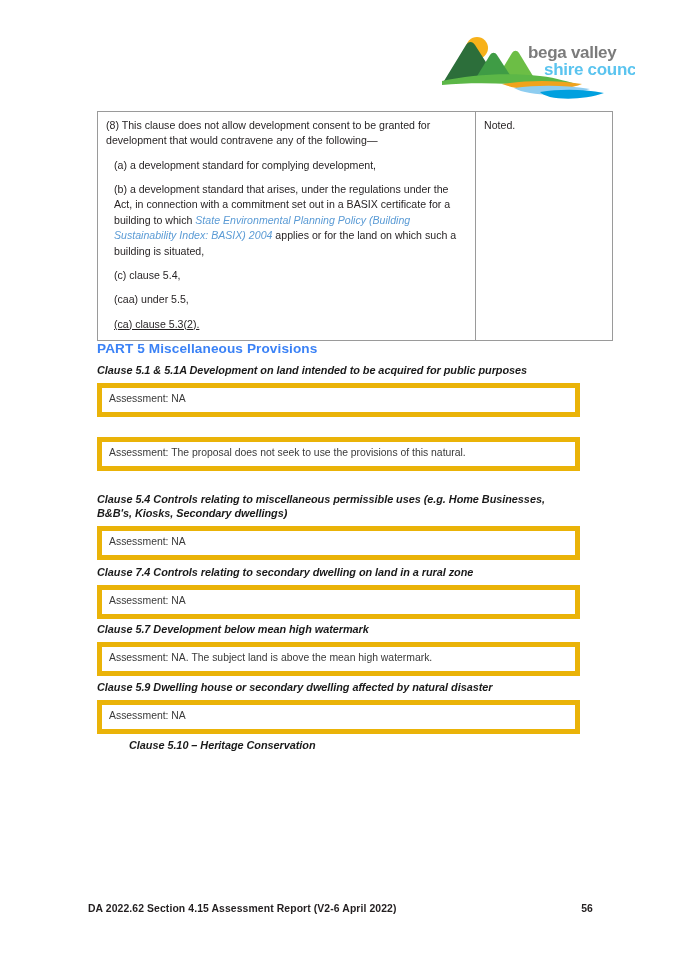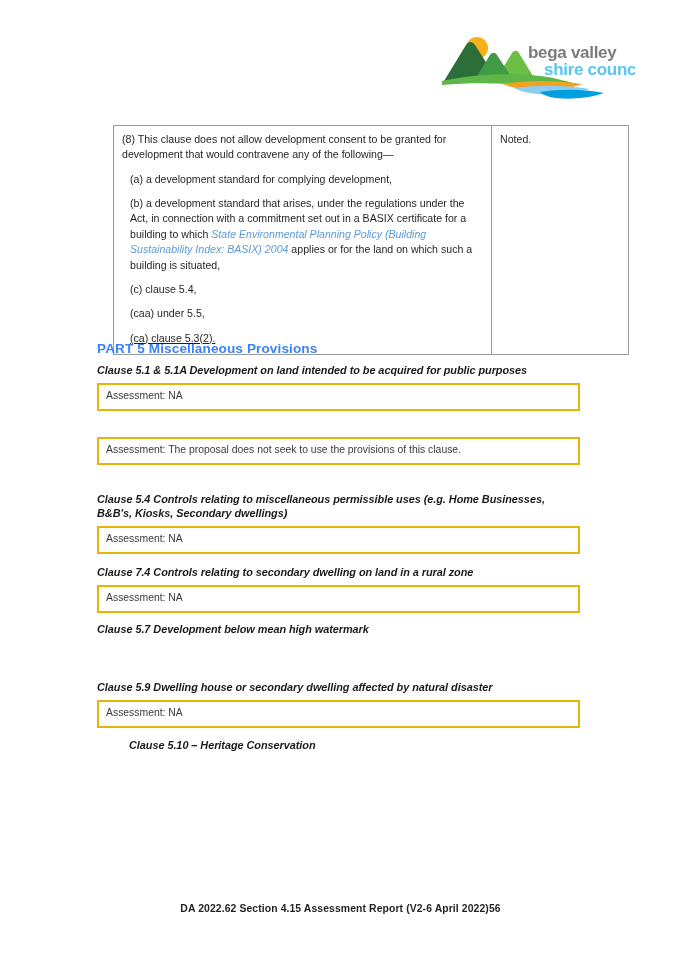--- a/index.html
+++ b/index.html
@@ -22,26 +22,25 @@
     left: 440px;
     top: 33px;
     width: 195px;
     height: 70px;
   }
   .logo-svg { display: block; }
 
   
   .clause-table {
     position: absolute;
-    left: 113px;
+    left: 97px;
     top: 111px;
     width: 483px;
     border-collapse: collapse;
     table-layout: fixed;
-    margin-top: 14px;
   }
   .clause-table td {
     border: 1px solid #9a9a9a;
     vertical-align: top;
     padding: 6px 8px 8px 8px;
     font-size: 10.6px;
     line-height: 1.45;
     color: #231f20;
   }
   .clause-table td.left-cell { width: 361px; }
@@ -72,21 +71,21 @@
   .clause-title {
     font-size: 10.9px;
     font-weight: bold;
     font-style: italic;
     line-height: 1.30;
     color: #1a1a1a;
     margin: 0 0 6px 0;
     letter-spacing: -0.05px;
   }
   .assess-box {
-    border: 2px solid #eab308;
+    border: 5px solid #eab308;
     background: #ffffff;
     padding: 4px 7px 5px 7px;
     font-size: 10.4px;
     line-height: 1.42;
     color: #3a3a3a;
     box-sizing: border-box;
   }
 
   
   .s51  { top: 363px; }
@@ -97,21 +96,21 @@
   .s59  { top: 680px; }
   .s510 { top: 738px; padding-left: 32px; }
 
   
   .footer {
     position: absolute;
     left: 88px;
     right: 82px;
     top: 903px;
     display: flex;
-    justify-content: center;
+    justify-content: space-between;
     align-items: baseline;
     font-size: 10.4px;
     font-weight: bold;
     color: #231f20;
     letter-spacing: 0.1px;
   }
 </style>
 </head>
 <body>
 
@@ -156,35 +155,36 @@
   </table>
 
 <div class="part-heading">PART 5 Miscellaneous Provisions</div>
 
 <div class="section s51">
   <div class="clause-title">Clause 5.1 &amp; 5.1A Development on land intended to be acquired for public purposes</div>
   <div class="assess-box">Assessment: NA</div>
 </div>
 
 <div class="section s53">
-  <div class="assess-box">Assessment: The proposal does not seek to use the provisions of this clause.</div>
+  <div class="assess-box">Assessment: The proposal does not seek to use the provisions of this natural.</div>
 </div>
 
 <div class="section s54">
   <div class="clause-title">Clause 5.4 Controls relating to miscellaneous permissible uses (e.g. Home Businesses, B&amp;B's, Kiosks, Secondary dwellings)</div>
   <div class="assess-box">Assessment: NA</div>
 </div>
 
 <div class="section s55">
   <div class="clause-title">Clause 7.4 Controls relating to secondary dwelling on land in a rural zone</div>
   <div class="assess-box">Assessment: NA</div>
 </div>
 
 <div class="section s57">
   <div class="clause-title">Clause 5.7 Development below mean high watermark</div>
+  <div class="assess-box">Assessment: NA. The subject land is above the mean high watermark.</div>
 </div>
 
 <div class="section s59">
   <div class="clause-title">Clause 5.9 Dwelling house or secondary dwelling affected by natural disaster</div>
   <div class="assess-box">Assessment: NA</div>
 </div>
 
 <div class="section s510">
   <div class="clause-title">Clause 5.10 – Heritage Conservation</div>
 </div>

